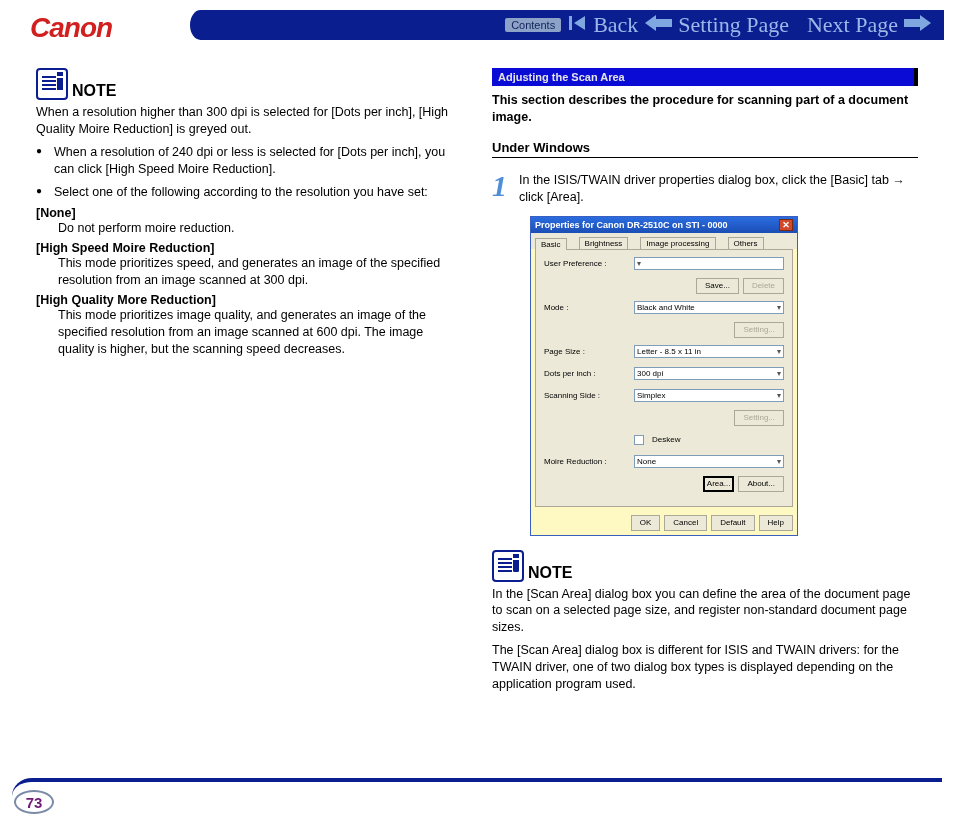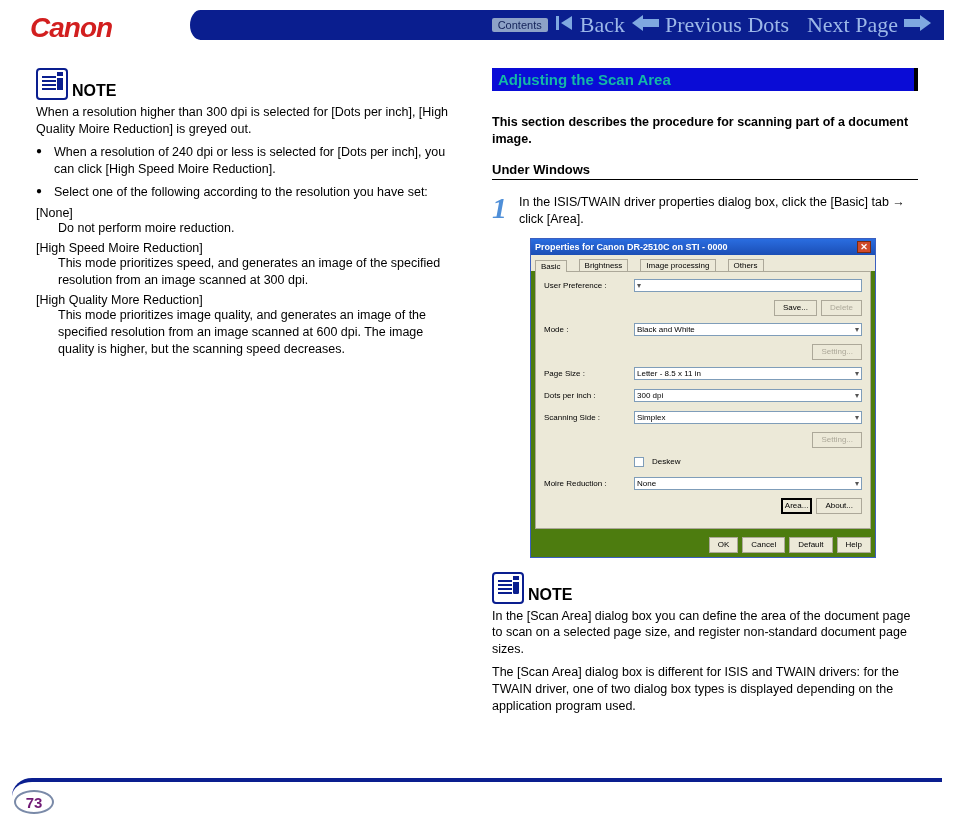--- a/index.html
+++ b/index.html
@@ -94,29 +94,29 @@
     clip-path: polygon(0 0,100% 0,100% 80%,50% 100%,0 80%);
   }
   .note-label {
     font-weight: 900;
     font-size: 16px;
   }
   .para { line-height: 1.35; margin-bottom: 6px; }
   ul.bullets { list-style: none; padding-left: 18px; margin: 4px 0 6px 0;}
   ul.bullets li { position: relative; margin-bottom: 6px; line-height:1.35; }
   ul.bullets li::before { content:"●"; position:absolute; left:-18px; top:0; font-size:10px;}
-  .dterm { font-weight: 400; margin-top:4px;}
+  .dterm { font-weight: 700; margin-top:4px;}
   .ddesc { padding-left: 22px; line-height:1.35; margin-bottom:4px;}
   .section-head {
     background: #0a0cd6;
-    color: #14b8a6;
+    color: #e5e5e5;
     font-weight: 900;
     padding: 3px 6px;
-    font-size: 15px;
-    margin-bottom: 23px;
+    font-size: 11px;
+    margin-bottom: 6px;
     border-right: 4px solid #000;
   }
   .bold { font-weight: 900; }
   .subhead {
     font-weight: 900;
     border-bottom: 1px solid #000;
     margin: 14px 0 14px 0;
     padding-bottom: 2px;
     font-size: 13px;
   }
@@ -130,25 +130,25 @@
     font-family: "Times New Roman", serif;
     font-style: italic;
     font-weight: 700;
     font-size: 30px;
     color: #4f8fd8;
     line-height: 0.9;
   }
   .steptext { line-height: 1.35; }
   .dlgwrap { margin-left: 38px; margin-bottom: 14px; }
   .dlg {
-    width: 346px;
+    width: 268px;
     border: 1px solid #3b5fbf;
     font-family: Tahoma, Arial, sans-serif;
     font-size: 8px;
-    background: #4d7c0f;
+    background: #fef9c3;
   }
   .titlebar {
     background: linear-gradient(180deg,#2a6de0,#1b4eb5);
     color:#fff;
     padding: 2px 4px;
     display:flex;
     justify-content:space-between;
     align-items:center;
     font-size:9px;
     font-weight:700;
@@ -198,21 +198,21 @@
   <div class="bluebar">
     <span class="contents">Contents</span>
     <span><svg class="arr" viewBox="0 0 20 18">
           <rect x="2" y="2" width="3" height="14" fill="#7fa8e0"></rect>
           <polygon points="18,2 18,16 7,9" fill="#7fa8e0"></polygon>
         </svg></span>
     <span>Back</span>
     <span><svg class="arr" viewBox="0 0 28 18">
           <polygon points="28,5 12,5 12,1 1,9 12,17 12,13 28,13" fill="#7fa8e0"></polygon>
         </svg></span>
-    <span>Previous Dots</span>
+    <span>Setting Page</span>
     <span style="width:6px"></span>
     <span>Next Page</span>
     <span><svg class="arr" viewBox="0 0 28 18">
           <polygon points="0,5 16,5 16,1 27,9 16,17 16,13 0,13" fill="#7fa8e0"></polygon>
         </svg></span>
   </div>
 </div>
 
 <div class="content">
   <div class="col">

